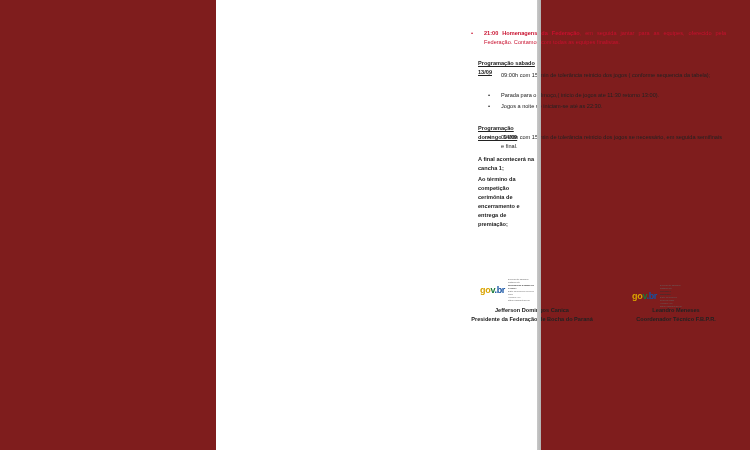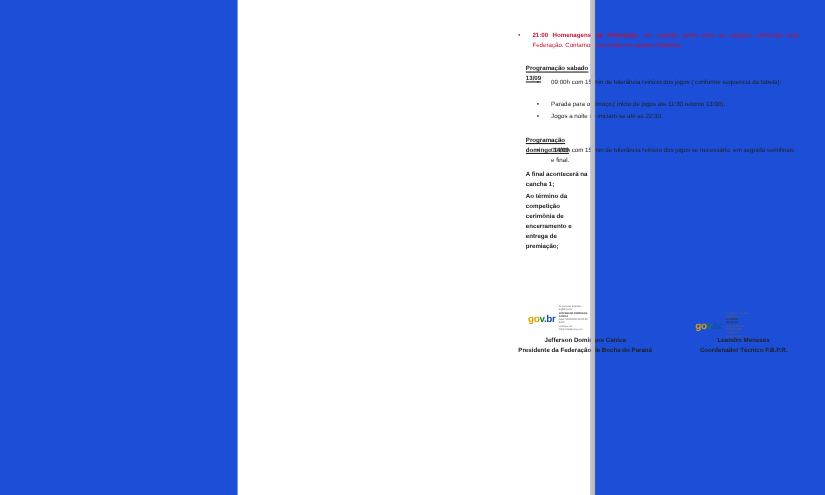--- a/index.html
+++ b/index.html
@@ -2,21 +2,21 @@
 <html><head>
   <meta charset="utf-8">
   <style>
     * { margin: 0; padding: 0; box-sizing: border-box; }
     html, body {
       width: 750px; height: 450px; overflow: hidden;
       background: #b3b3b3;
       font-family: "Liberation Sans", sans-serif;
     }
     .viewer {
-      position: relative; width: 750px; height: 450px; background: #1d4ed8;
+      position: relative; width: 750px; height: 450px; background: #7f1d1d;
     }
     .page {
       position: absolute; left: 216px; top: 0; width: 321px; height: 450px;
       background: #ffffff;
     }
     .page-edge {
       position: absolute; left: 537px; top: 0; width: 4px; height: 450px;
       background: linear-gradient(to right, #c8c8c8, #bdbdbd, #b3b3b3);
     }
     .content {

